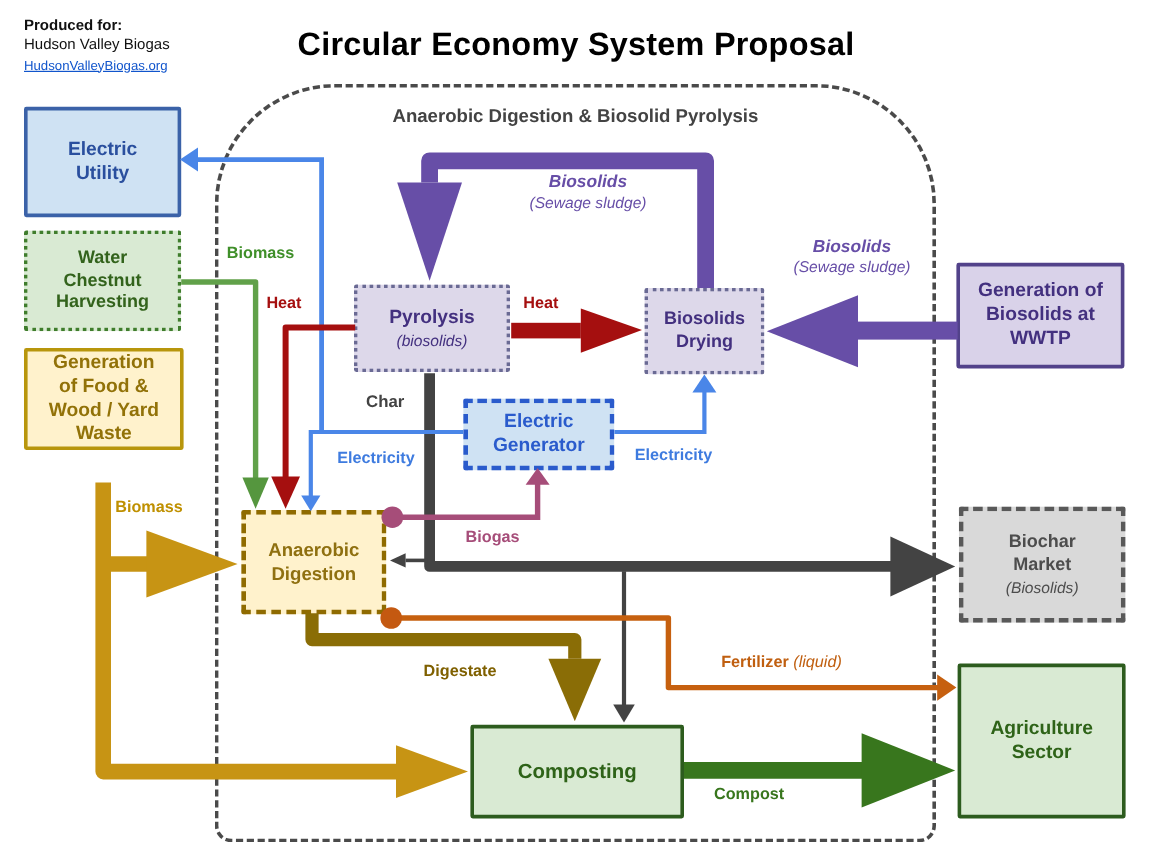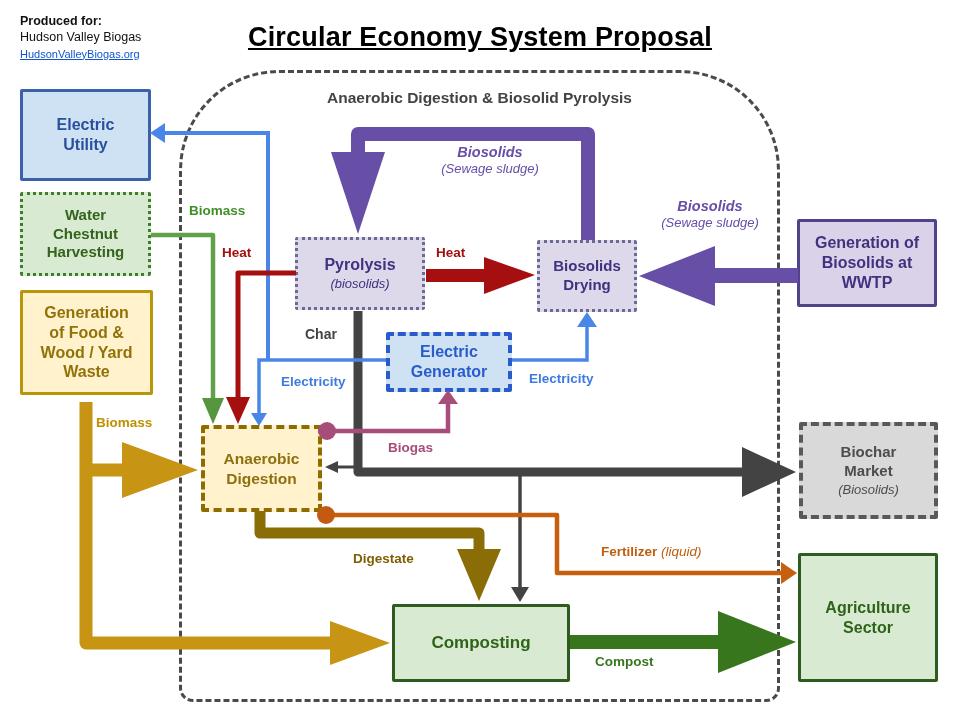--- a/index.html
+++ b/index.html
@@ -7,21 +7,21 @@
     position:relative;width:960px;height:720px;background:#ffffff;overflow:hidden;
     font-family:"Liberation Sans",sans-serif;
   }
   .credit{position:absolute;top:13px;font-size:12.5px;color:#111;line-height:1.3;}
   .credit .cap{font-weight:bold;}
   .credit a{color:#1155cc;text-decoration:underline;font-size:11px;cursor:pointer;}
   #credit-left{left:20px;text-align:left;}
   #credit-right{right:22px;text-align:right;}
   #main-title{
     position:absolute;top:22px;left:0;right:0;text-align:center;
-    font-size:27px;font-weight:bold;color:#000;text-decoration:underline;letter-spacing:.2px;
+    font-size:27px;font-weight:bold;color:#000;letter-spacing:.2px;
   }
   #enclosure{
     position:absolute;left:179px;top:70px;width:601px;height:632px;box-sizing:border-box;
     border:3px dashed #4a4a4a;border-radius:100px 100px 14px 14px;
   }
   #enclosure-title{
     position:absolute;left:179px;top:89px;width:601px;text-align:center;
     font-size:15.5px;font-weight:bold;color:#434343;
   }
   .node{
@@ -57,21 +57,21 @@
     <span class="nlabel">Electric
 Utility</span>
   </div>
 
   <div class="node" style="left:20px;top:192px;width:131px;height:84px;background:#d9ead3;border:3px dotted #3f7d2c;color:#33631c;font-size:15px;">
     <span class="nlabel">Water
 Chestnut
 Harvesting</span>
   </div>
 
-  <div class="node" style="left:20px;top:290px;width:133px;height:105px;background:#fff2cc;border:3px solid #b8960c;color:#927208;">
+  <div class="node" style="left:20px;top:290px;width:133px;height:85px;background:#fff2cc;border:3px solid #b8960c;color:#927208;">
     <span class="nlabel">Generation
 of Food &amp;
 Wood / Yard
 Waste</span>
   </div>
 
   <div class="node" style="left:295px;top:237px;width:130px;height:73px;background:#ddd8ea;border:3px dotted #6a6a94;color:#43307f;">
     <span>Pyrolysis</span>
     <span class="sub">(biosolids)</span>
   </div>

